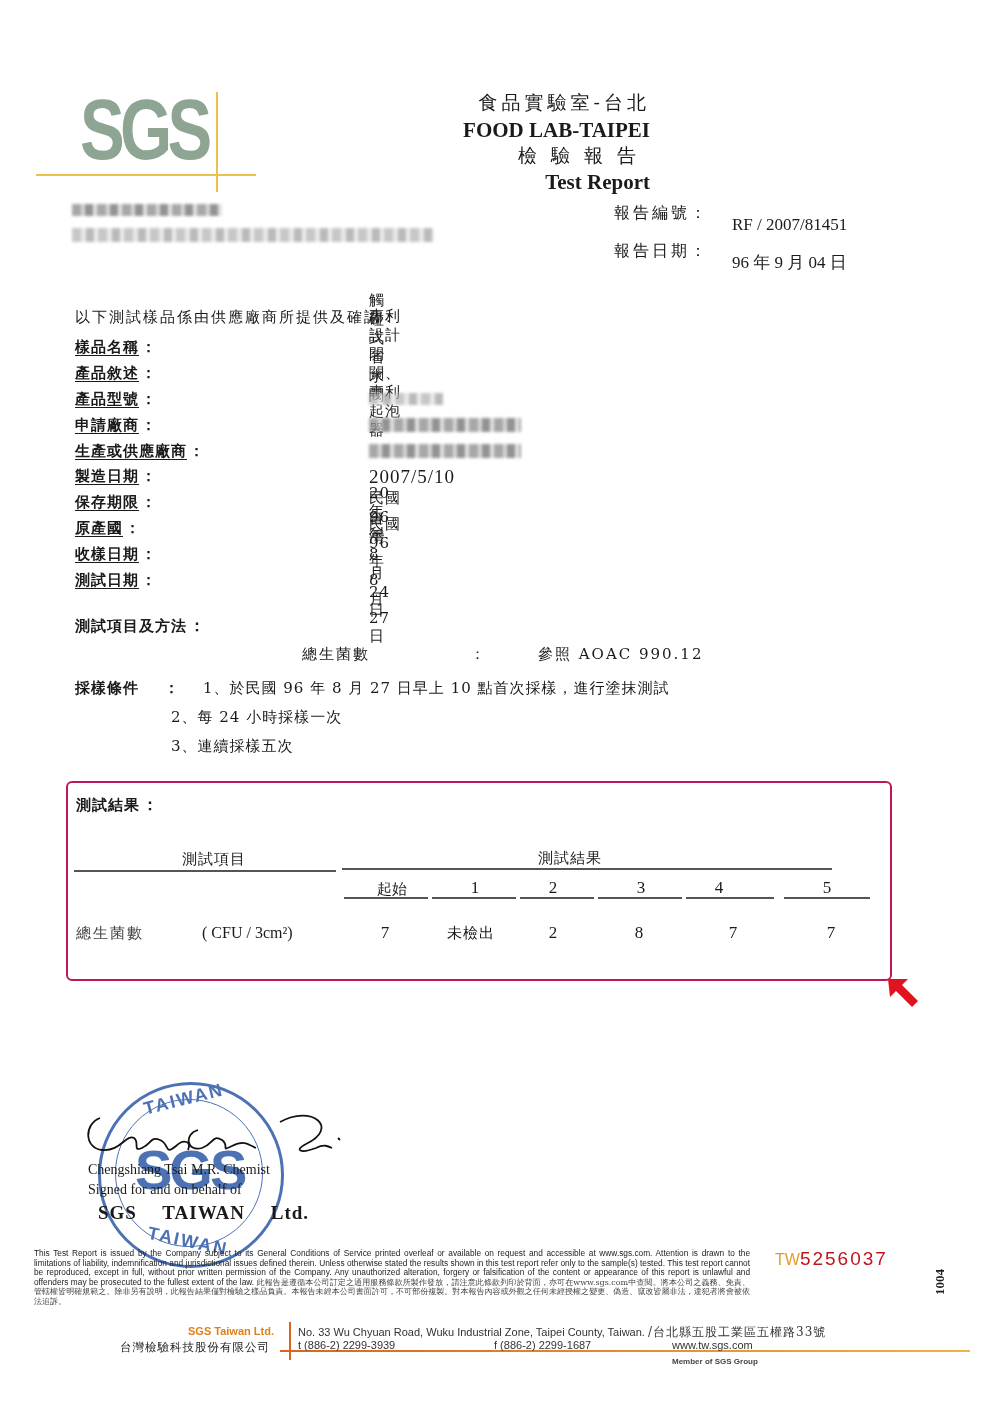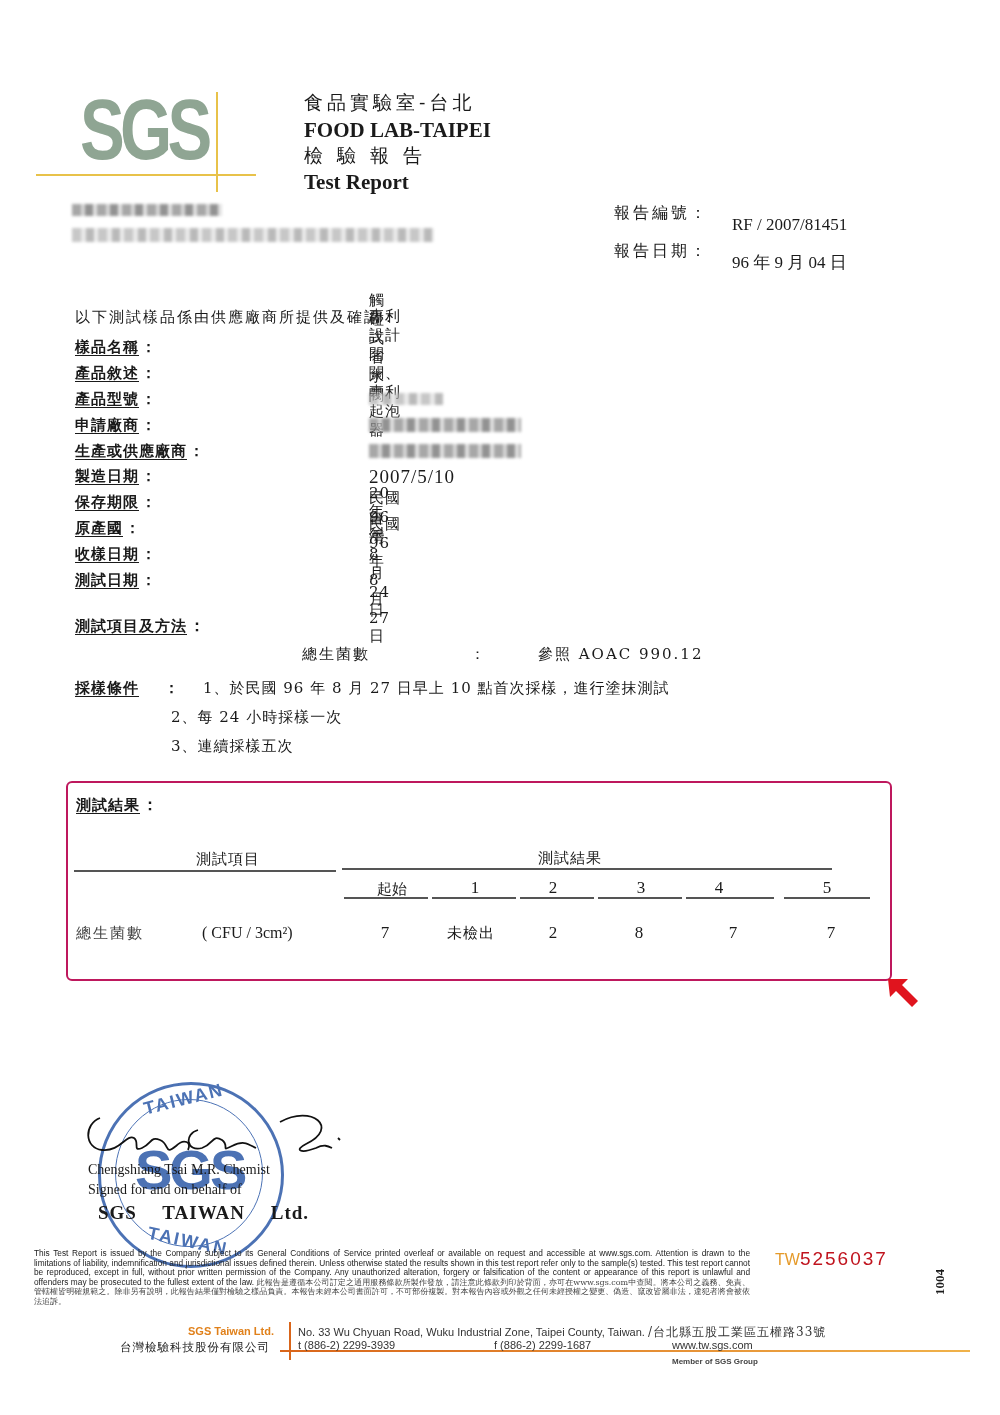--- a/index.html
+++ b/index.html
@@ -7,21 +7,21 @@
     .abs { position: absolute; }
     .serif { font-family: "Liberation Serif", "DejaVu Serif", serif; }
 
     
     .logo { left: 72px; top: 86px; width: 175px; height: 90px; }
     .logo-text { position: absolute; left: 8px; top: -6px; font-family: "Liberation Sans", "DejaVu Sans", sans-serif; font-weight: bold; font-size: 86px; letter-spacing: -6px; color: #8fa593; transform: scaleX(0.78); transform-origin: left top; }
     .logo-vline { position: absolute; left: 144px; top: 6px; width: 2px; height: 100px; background: #e8c24a; }
     .logo-hline { position: absolute; left: -36px; top: 88px; width: 220px; height: 2px; background: #e8c24a; }
 
     
-    .hdr { left: 304px; width: 360px; text-align: left; }
+    .hdr { left: 290px; width: 360px; text-align: right; }
     .hdr-cn1 { top: 90px; font-size: 19px; letter-spacing: 4px; }
     .hdr-en1 { top: 118px; font-size: 21px; font-weight: bold; font-family: "Liberation Serif", serif; }
     .hdr-cn2 { top: 143px; font-size: 19px; letter-spacing: 14px; }
     .hdr-en2 { top: 170px; font-size: 21px; font-weight: bold; font-family: "Liberation Serif", serif; }
 
     
     .blur { background: repeating-linear-gradient(90deg, #8a8a8a 0 9px, #c9c9c9 9px 13px, #6e6e6e 13px 21px, #d9d9d9 21px 25px); filter: blur(1.6px); opacity: 0.75; }
     .blur-light { background: repeating-linear-gradient(90deg, #b0b0b0 0 9px, #e0e0e0 9px 14px, #9c9c9c 14px 22px, #e6e6e6 22px 26px); filter: blur(1.6px); opacity: 0.7; }
 
     
@@ -31,21 +31,21 @@
     .meta-val { font-family: "Liberation Serif", serif; font-size: 17px; margin-top: 12px; }
 
     
     .intro { left: 75px; top: 308px; font-size: 15px; letter-spacing: 2px; }
     .info { left: 75px; top: 335px; font-size: 15px; }
     .info-row { height: 25.8px; display: flex; align-items: center; position: relative; }
     .info-label { font-weight: bold; text-decoration: underline; text-underline-offset: 3px; letter-spacing: 1px; }
     .colon { font-weight: bold; margin-left: 2px; }
     .info-val { position: absolute; left: 294px; font-size: 15px; letter-spacing: 1px; }
 
-    .sec-title { font-weight: bold; text-decoration: underline; text-underline-offset: 3px; font-size: 15px; letter-spacing: 1px; }
+    .sec-title { font-weight: bold; text-underline-offset: 3px; font-size: 15px; letter-spacing: 1px; }
 
     .method-row { top: 645px; left: 300px; font-size: 15px; letter-spacing: 2px; width: 420px; }
     .cond { left: 75px; top: 674px; font-size: 15px; }
     .cond-line { height: 29px; display: flex; align-items: center; letter-spacing: 1px; gap: 23px; }
 
     
     .res-box { left: 66px; top: 781px; width: 822px; height: 196px; border: 2px solid #be185d; border-radius: 6px; }
     .rule { position: absolute; height: 1.5px; background: #555; }
     .cell { position: absolute; font-size: 15px; text-align: center; }
 
@@ -185,21 +185,21 @@
   <div class="cond-line" style="padding-left:96px;">
     <span>3、連續採樣五次</span>
   </div>
 </div>
 
 <div class="abs res-box">
   <div class="abs" style="left:8px;top:12px;">
     <span class="sec-title">測試結果</span><span class="colon">：</span>
   </div>
 
-  <span class="cell" style="left:128px;top:67px;letter-spacing:1px;">測試項目</span>
+  <span class="cell" style="left:114px;top:67px;letter-spacing:1px;">測試項目</span>
   <div class="rule" style="left:6px;top:87px;width:262px;"></div>
   <span class="cell" style="left:470px;top:66px;letter-spacing:1px;">測試結果</span>
   <div class="rule" style="left:274px;top:85px;width:490px;"></div>
 
   <span class="cell" style="left:302px;top:97px;width:44px;">起始</span>
   <div class="rule" style="left:276px;top:114px;width:84px;"></div>
   <span class="cell" style="left:392px;top:95px;width:30px;font-family:'Liberation Serif',serif;font-size:17px;">1</span>
   <div class="rule" style="left:364px;top:114px;width:84px;"></div>
   <span class="cell" style="left:470px;top:95px;width:30px;font-family:'Liberation Serif',serif;font-size:17px;">2</span>
   <div class="rule" style="left:452px;top:114px;width:74px;"></div>

